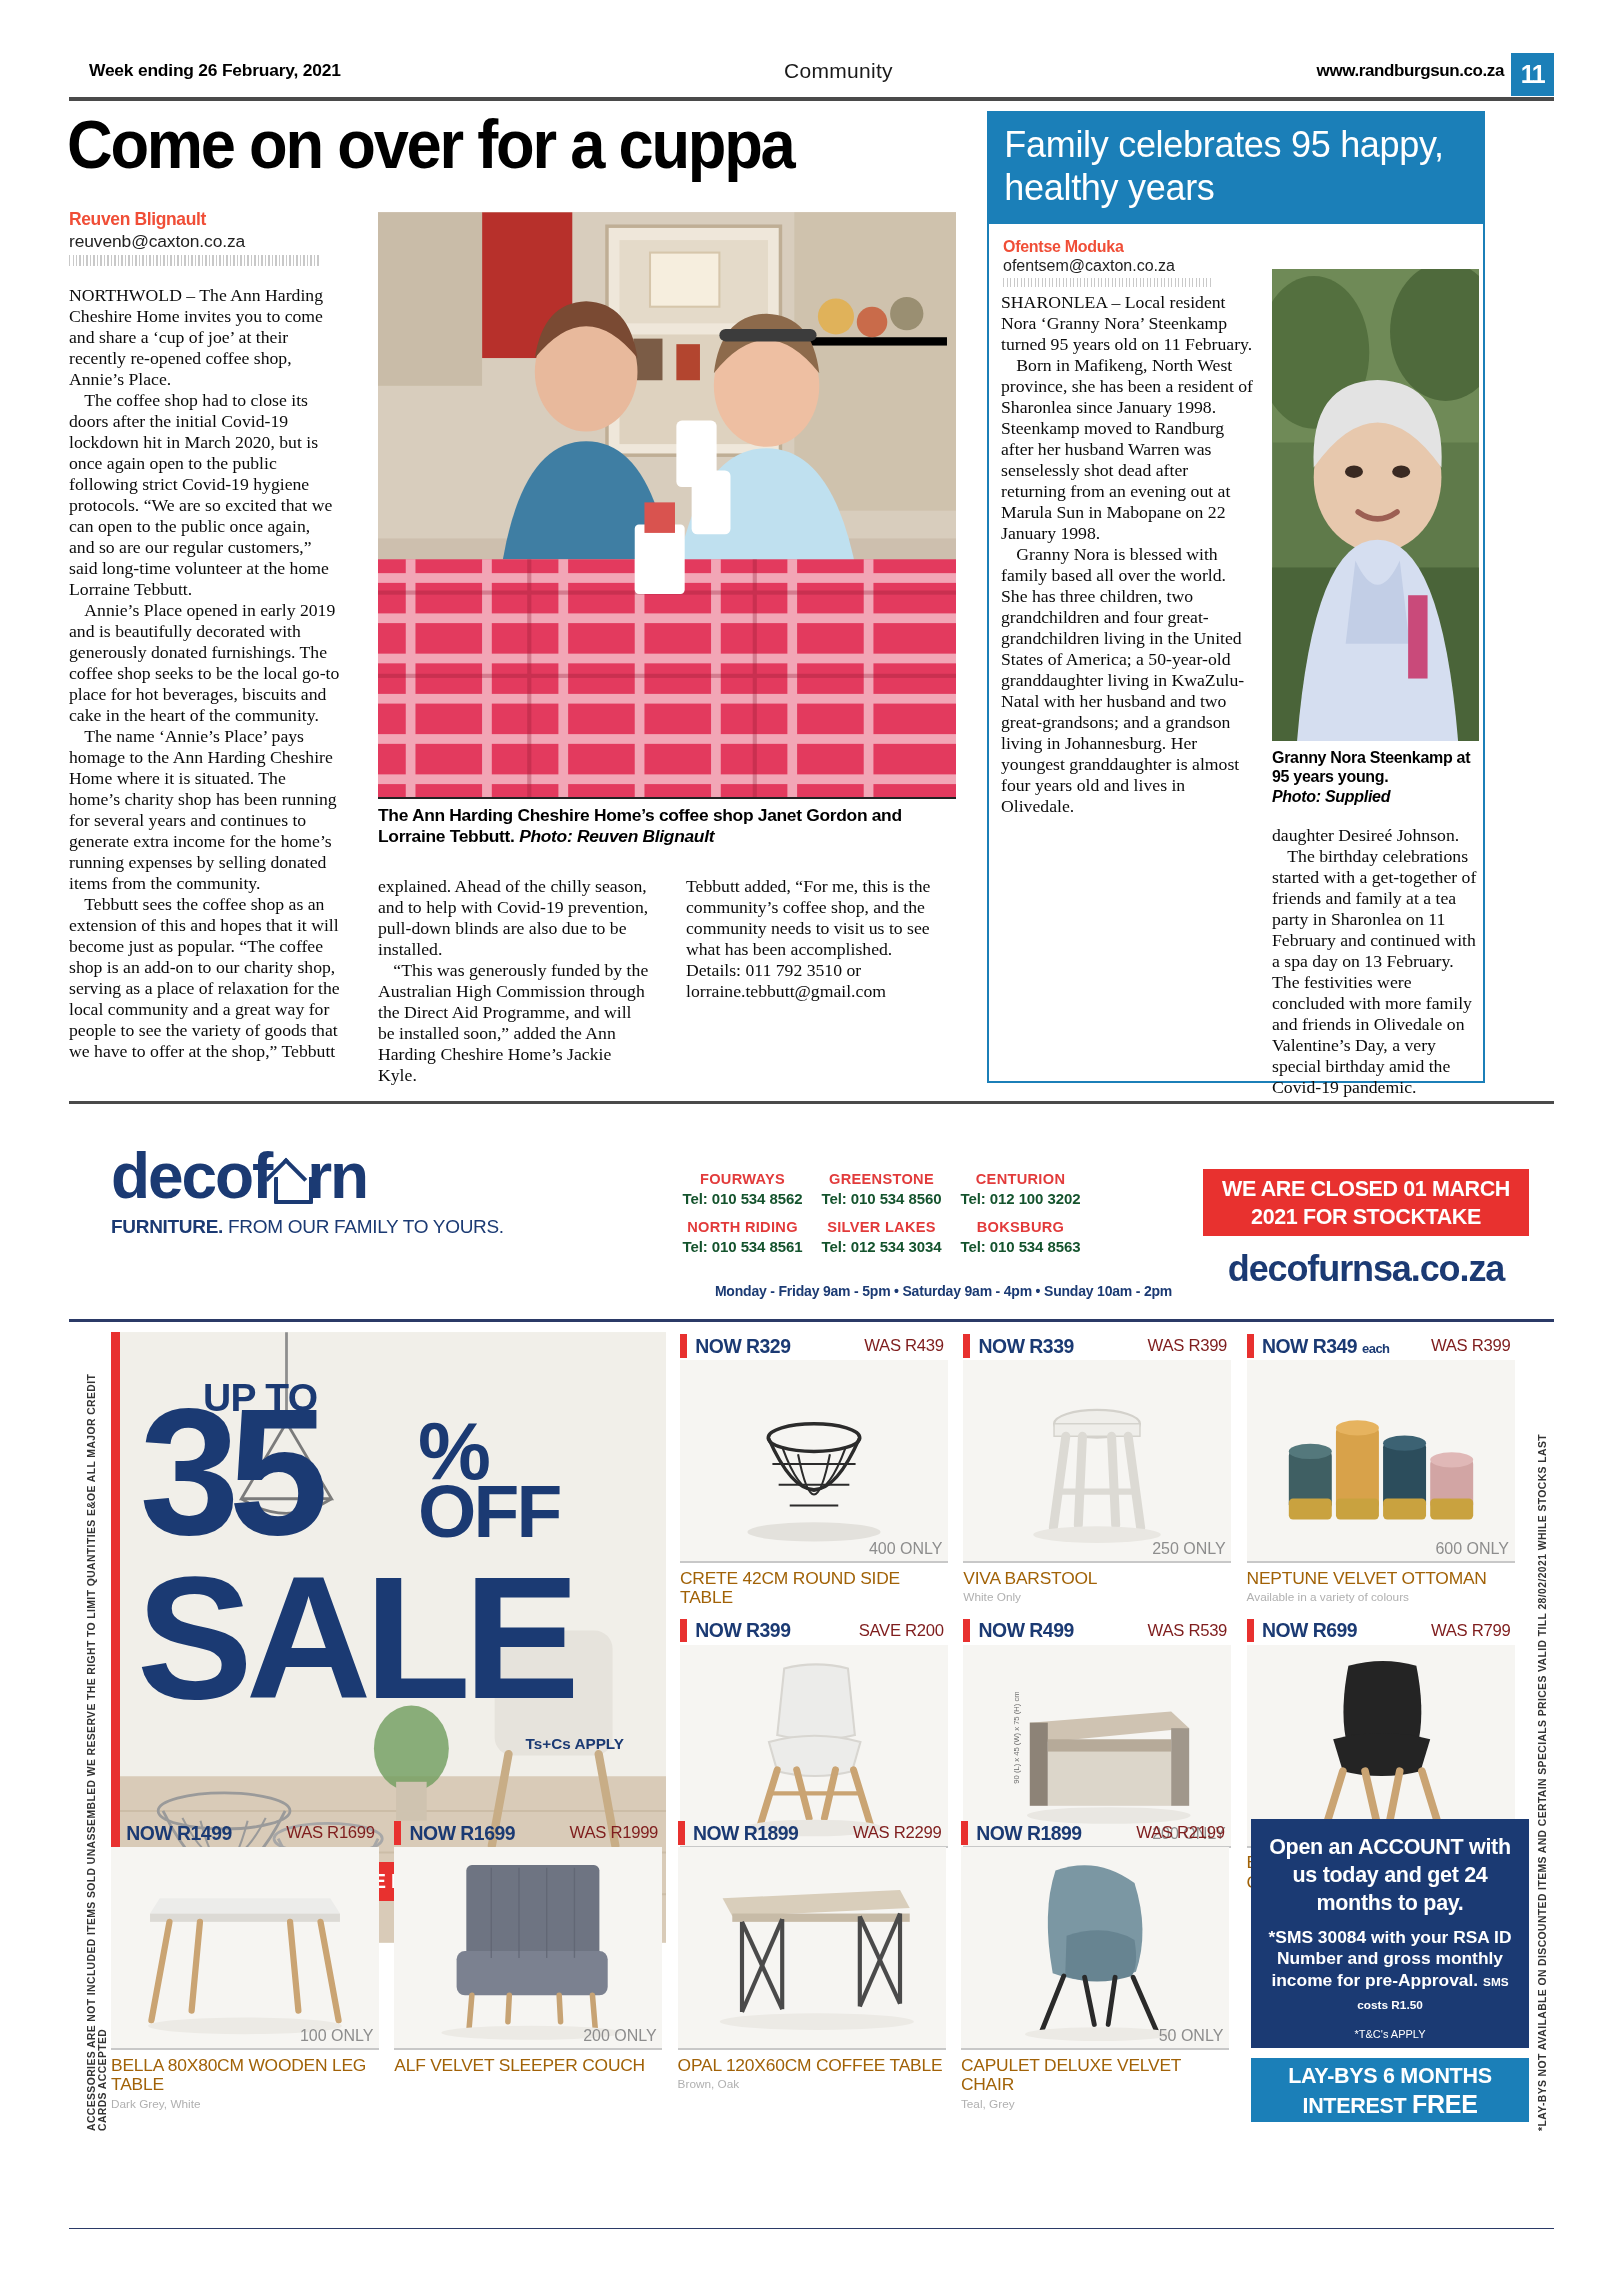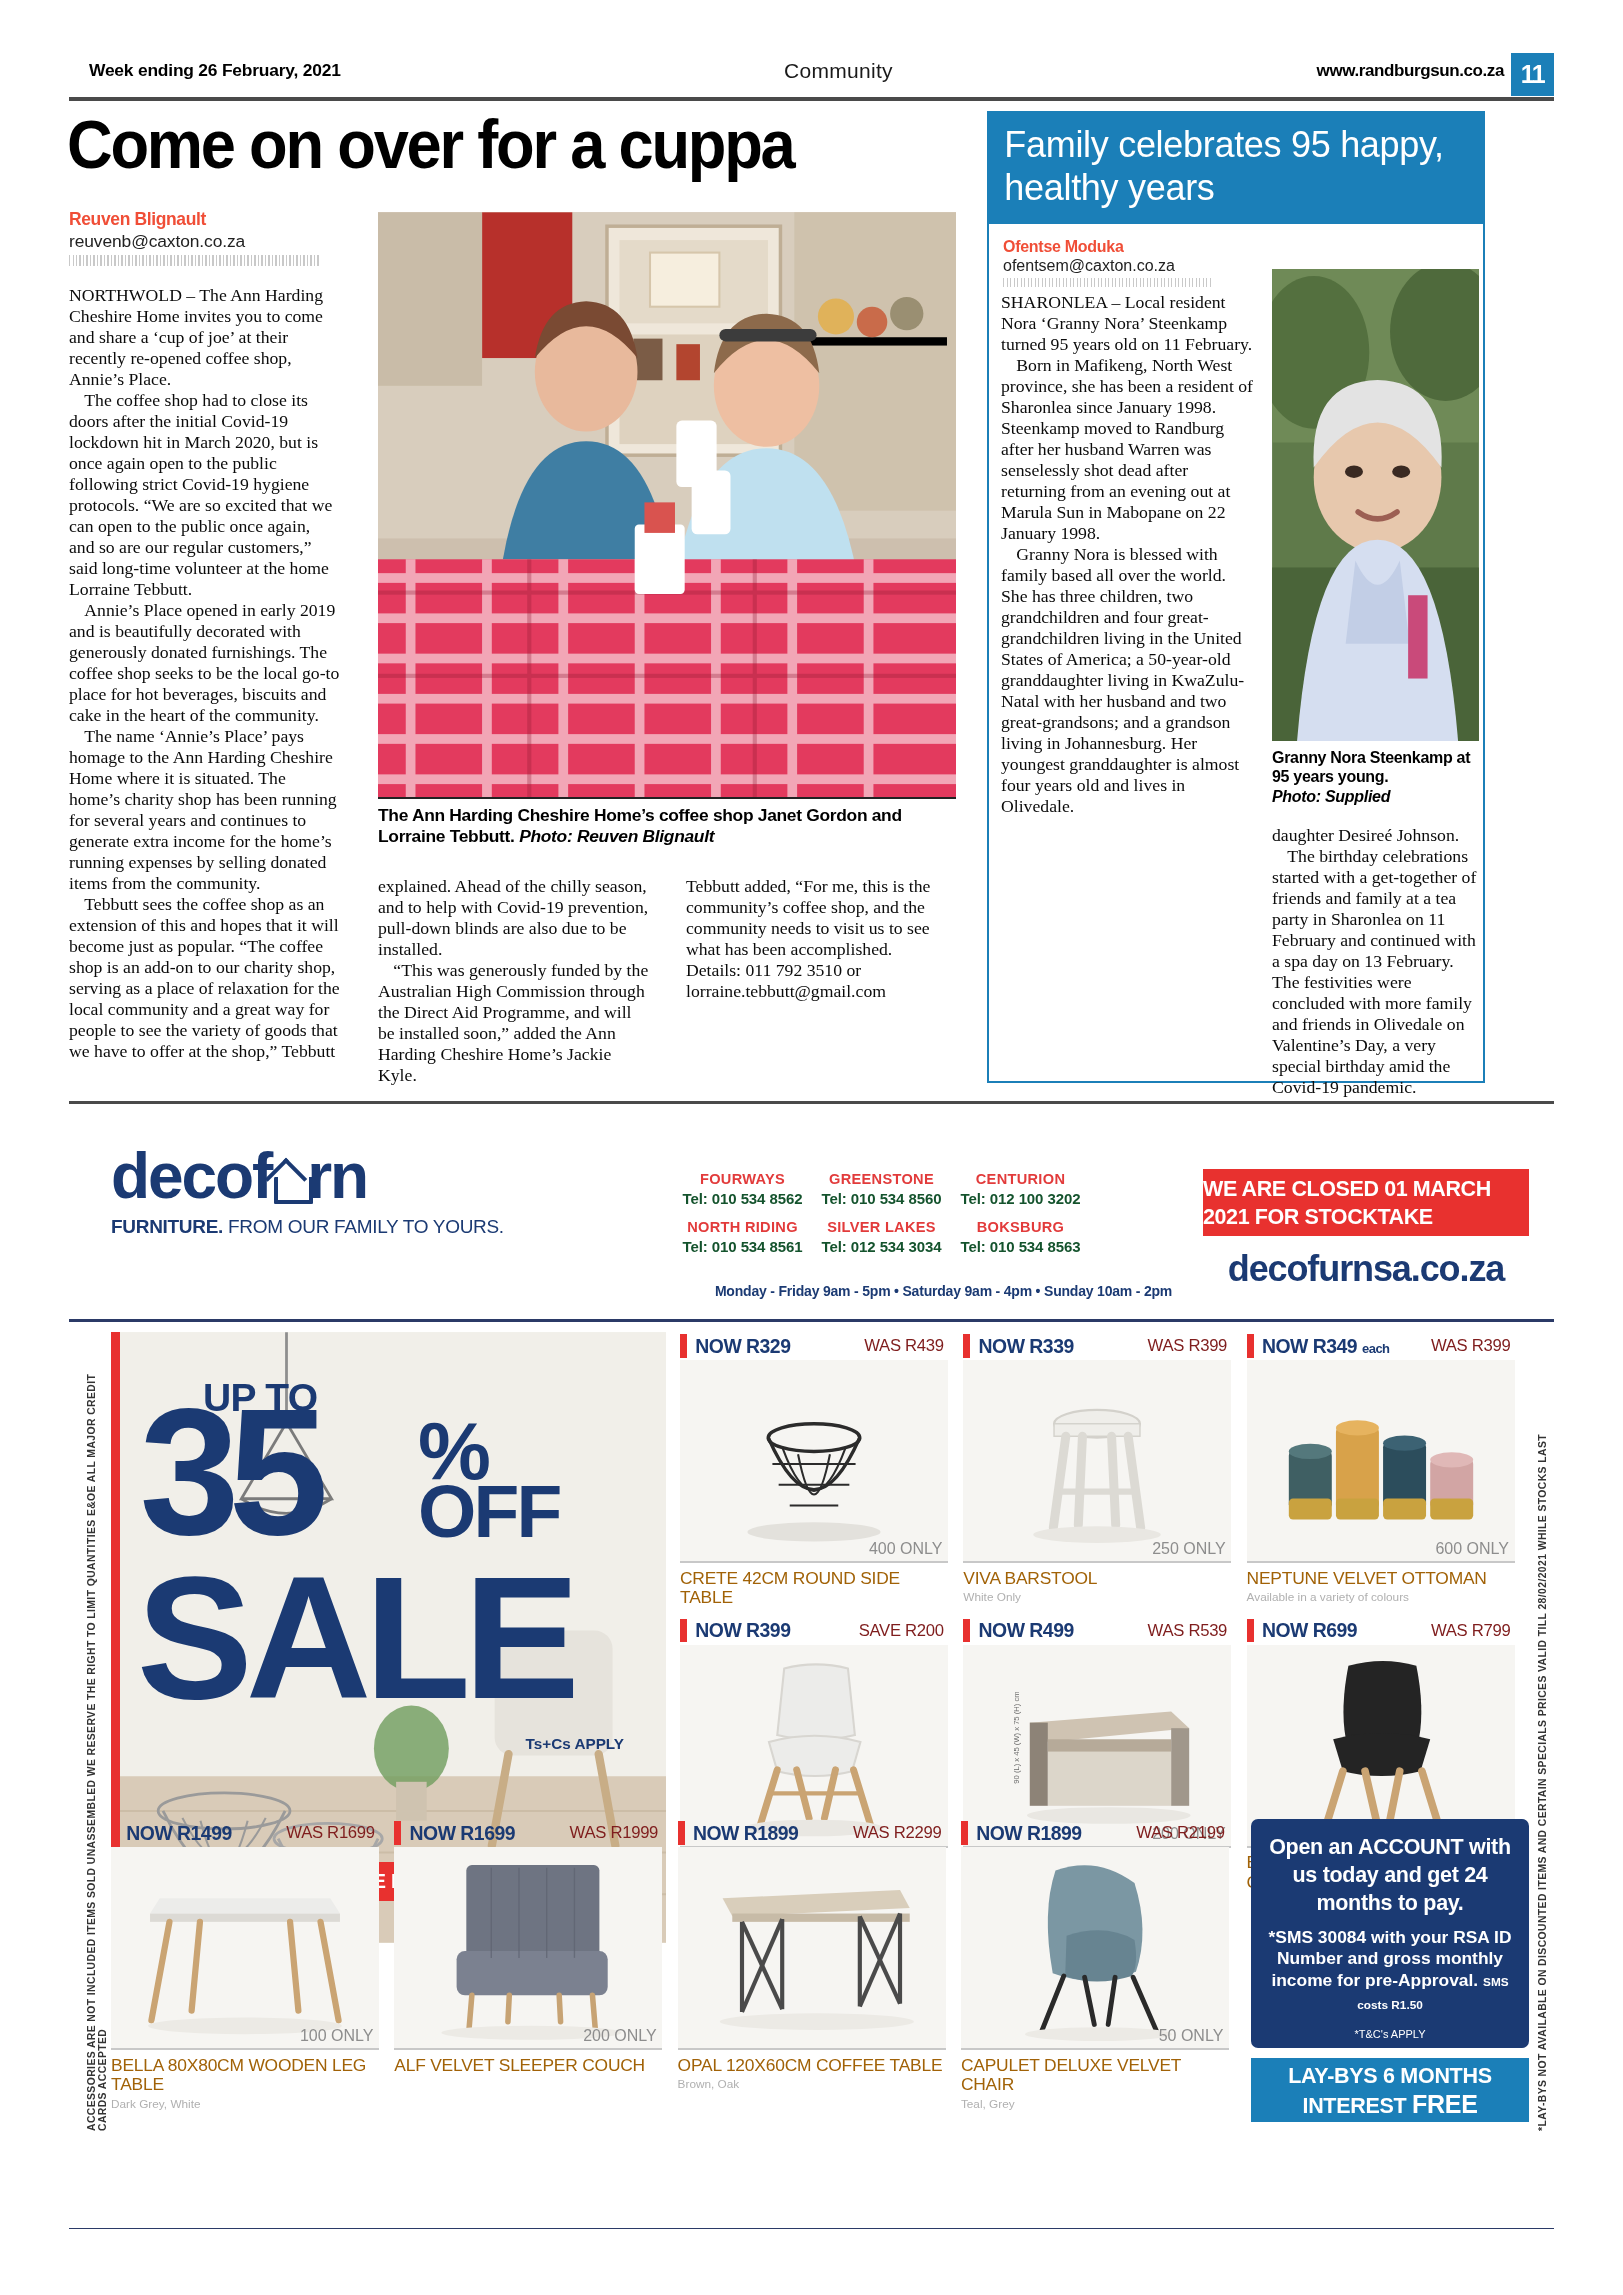--- a/index.html
+++ b/index.html
@@ -108,21 +108,21 @@
   .stores { position:absolute; left:604px; top:60px; width:528px; }
   .store-row { display:flex; margin-bottom:12.5px; }
   .store { width:139px; text-align:center; }
   .store-city { color:#e23b3b; font-weight:bold; font-size:14.6px; letter-spacing:0.3px; }
   .store-tel { color:#14532d; font-weight:bold; font-size:15px; letter-spacing:-0.1px; margin-top:2.8px;}
   .hours { position:absolute; left:604px; top:172px; width:541px; text-align:center;
            color:#1b3a73; font-weight:bold; font-size:14px; letter-spacing:-0.2px; }
 
   .closed-box { position:absolute; right:25px; top:58px; width:326px; height:67px;
       background:#e8312f; color:#fff; font-weight:bold; font-size:21.5px; line-height:28px;
-      padding-top:5.6px; letter-spacing:-0.4px; }
+      text-align:center; padding-top:5.6px; letter-spacing:-0.4px; }
   .ad-url { position:absolute; right:25px; top:137px; width:326px; text-align:center;
       color:#1b3a73; font-weight:bold; font-size:36px; letter-spacing:-1.1px; }
   .ad-hrule { position:absolute; left:0; top:208px; width:1485px; height:2.8px; background:#2b3a67;}
 
   
   .vstrip { position:absolute; writing-mode:vertical-rl; transform:rotate(180deg);
       font-size:10.4px; color:#333; letter-spacing:0.4px; font-weight:bold; }
   .vstrip.left { left:16.7px; }
   .vstrip.right { right:5.6px; }
 
@@ -155,21 +155,21 @@
   .now .each { font-size:13px; }
   .was { margin-left:auto; font-size:16.7px; color:#7f1d1d; letter-spacing:-0.3px; padding-right:4.2px; }
   .pimg { height:201px; background:#f6f5f2; position:relative; overflow:hidden; }
   .pimg .only { position:absolute; right:5.6px; bottom:2.8px; font-size:16px; color:#8d8d8d; }
   .pname { border-top:2.1px solid #c8c8c8; padding-top:5.6px; font-size:17.4px; color:#a16207;
            letter-spacing:-0.2px; line-height:19.4px; }
   .psub { font-size:11.8px; color:#b0b0b0; margin-top:2.1px; }
 
   
   .acct { position:absolute; right:25px; top:708px; width:278px; height:229px;
-          background:#1b3a73; color:#fff; text-align:center; padding:14px 9.7px;border-radius:7px; }
+          background:#1b3a73; color:#fff; text-align:center; padding:14px 9.7px; }
   .acct h3 { font-size:21.5px; line-height:28px; letter-spacing:-0.3px; }
   .acct p { font-size:17.4px; line-height:21.5px; margin-top:9.7px; font-weight:bold; }
   .acct .small { font-size:11.8px; font-weight:bold; }
   .acct .tc { font-size:11px; margin-top:11px; }
   .layby { position:absolute; right:25px; top:947px; width:278px; height:64px;
       background:#1b7fb8; color:#fff; font-weight:bold; font-size:21.5px; line-height:28px;
       text-align:center; padding-top:4.2px; letter-spacing:-0.3px; }
   .layby .free { color:#fff; font-size:25px; }
 </style>
 </head>

